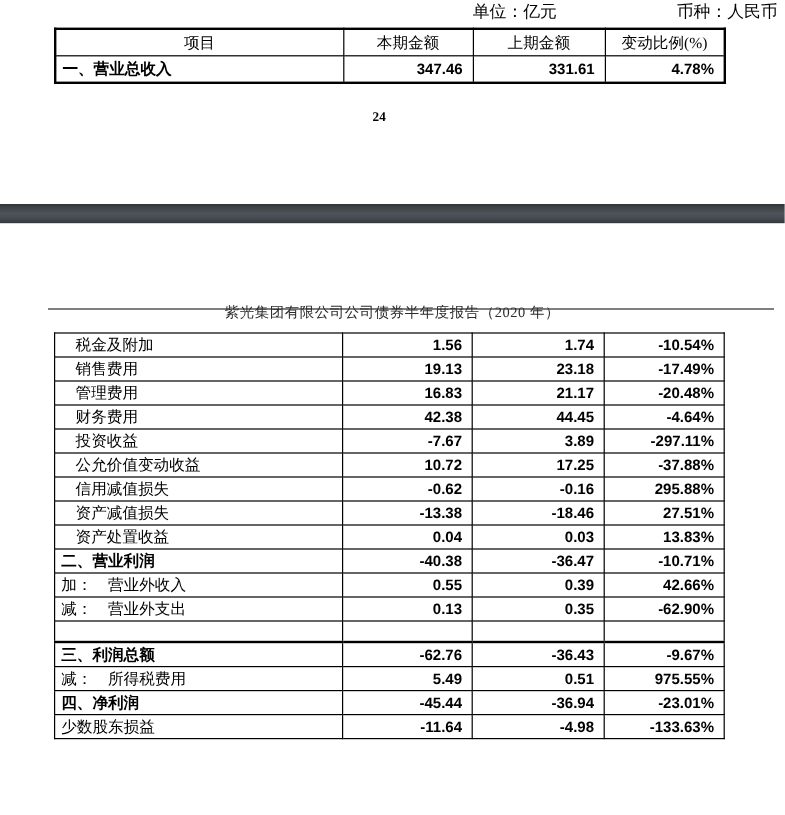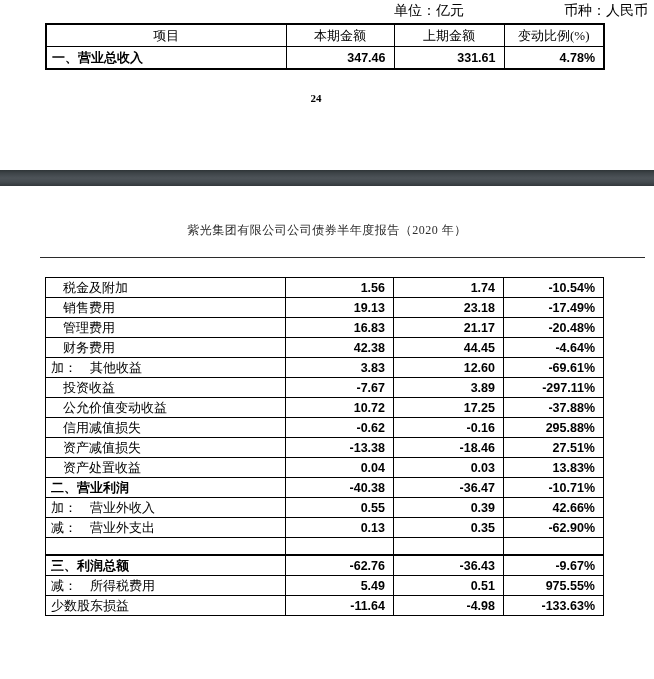--- a/index.html
+++ b/index.html
@@ -29,21 +29,21 @@
     text-align:center;font-size:11px;font-weight:600;
     font-family:"Liberation Serif","DejaVu Serif",serif;
   }
   
   .page-separator{
     position:absolute;left:0;top:170px;width:654px;height:16px;
     background:linear-gradient(to bottom,#2e3437 0%,#3d4347 18%,#4d5358 50%,#454b50 75%,#33383c 100%);
   }
   
   .report-title{
-    position:absolute;top:222px;left:0;width:654px;
+    position:absolute;top:252px;left:0;width:654px;
     text-align:center;font-size:12px;color:#2b2b2b;
     letter-spacing:0.5px;white-space:nowrap;
   }
   .header-rule{
     position:absolute;top:257px;left:40px;width:605px;height:0;
     border-top:1px solid #2b2b2b;
   }
   
   #table2{
     position:absolute;left:45px;top:277px;width:558px;
@@ -134,26 +134,20 @@
         <td class="c-num">16.83</td>
         <td class="c-num">21.17</td>
         <td class="c-num">-20.48%</td>
       </tr>
       <tr class="indent">
         <td class="c-label">财务费用</td>
         <td class="c-num">42.38</td>
         <td class="c-num">44.45</td>
         <td class="c-num">-4.64%</td>
       </tr>
-      <tr class="prefix">
-        <td class="c-label">加：　其他收益</td>
-        <td class="c-num">3.83</td>
-        <td class="c-num">12.60</td>
-        <td class="c-num">-69.61%</td>
-      </tr>
       <tr class="indent">
         <td class="c-label">投资收益</td>
         <td class="c-num">-7.67</td>
         <td class="c-num">3.89</td>
         <td class="c-num">-297.11%</td>
       </tr>
       <tr class="indent">
         <td class="c-label">公允价值变动收益</td>
         <td class="c-num">10.72</td>
         <td class="c-num">17.25</td>
@@ -206,20 +200,26 @@
         <td class="c-num">-62.76</td>
         <td class="c-num">-36.43</td>
         <td class="c-num">-9.67%</td>
       </tr>
       <tr class="prefix">
         <td class="c-label">减：　所得税费用</td>
         <td class="c-num">5.49</td>
         <td class="c-num">0.51</td>
         <td class="c-num">975.55%</td>
       </tr>
+      <tr class="section">
+        <td class="c-label">四、净利润</td>
+        <td class="c-num">-45.44</td>
+        <td class="c-num">-36.94</td>
+        <td class="c-num">-23.01%</td>
+      </tr>
       <tr class="plain">
         <td class="c-label">少数股东损益</td>
         <td class="c-num">-11.64</td>
         <td class="c-num">-4.98</td>
         <td class="c-num">-133.63%</td>
       </tr>
     </tbody>
 </table>
 
 </body></html>

